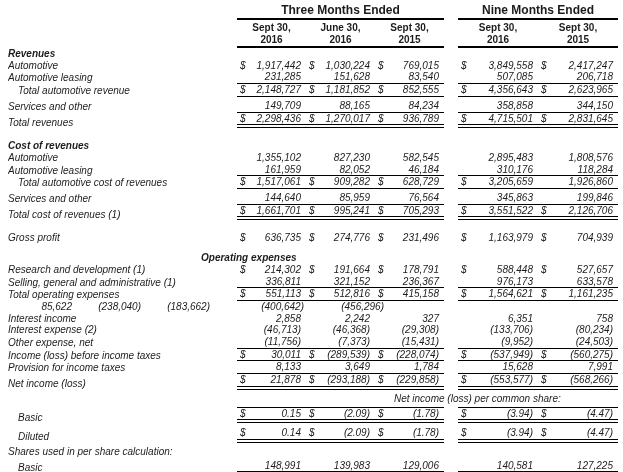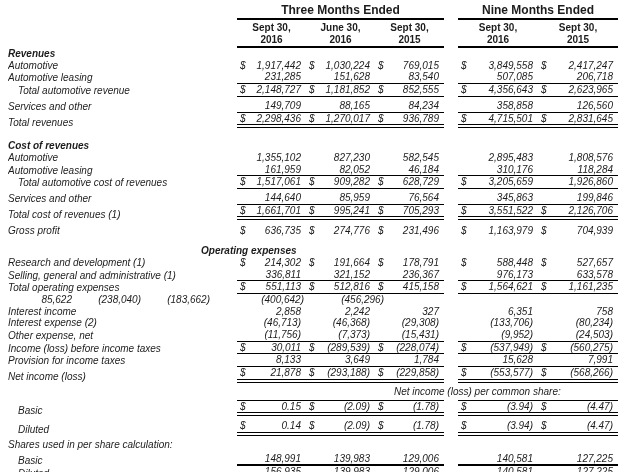--- a/index.html
+++ b/index.html
@@ -189,21 +189,21 @@
           </div>
         </div>
         <div class="gapcol"></div>
         <div class="vg grp2 u-s">
           <div class="cell">
             <span class="dsym"></span>
             <span class="val">358,858</span>
           </div>
           <div class="cell">
             <span class="dsym"></span>
-            <span class="val">126,560</span>
+            <span class="val">344,150</span>
           </div>
         </div>
       </div>
       <div class="row">
         <div class="rlabel">Total revenues</div>
         <div class="vg grp1 u-d">
           <div class="cell">
             <span class="dsym">$</span>
             <span class="val">2,298,436</span>
           </div>
@@ -364,21 +364,21 @@
           <div class="cell">
             <span class="dsym">$</span>
             <span class="val">3,551,522</span>
           </div>
           <div class="cell">
             <span class="dsym">$</span>
             <span class="val">2,126,706</span>
           </div>
         </div>
       </div>
-      <div class="row" style="margin-top: 5px;">
+      <div class="row" style="margin-top: 12px;">
         <div class="rlabel">Gross profit</div>
         <div class="vg grp1">
           <div class="cell">
             <span class="dsym">$</span>
             <span class="val">636,735</span>
           </div>
           <div class="cell">
             <span class="dsym">$</span>
             <span class="val">274,776</span>
           </div>

